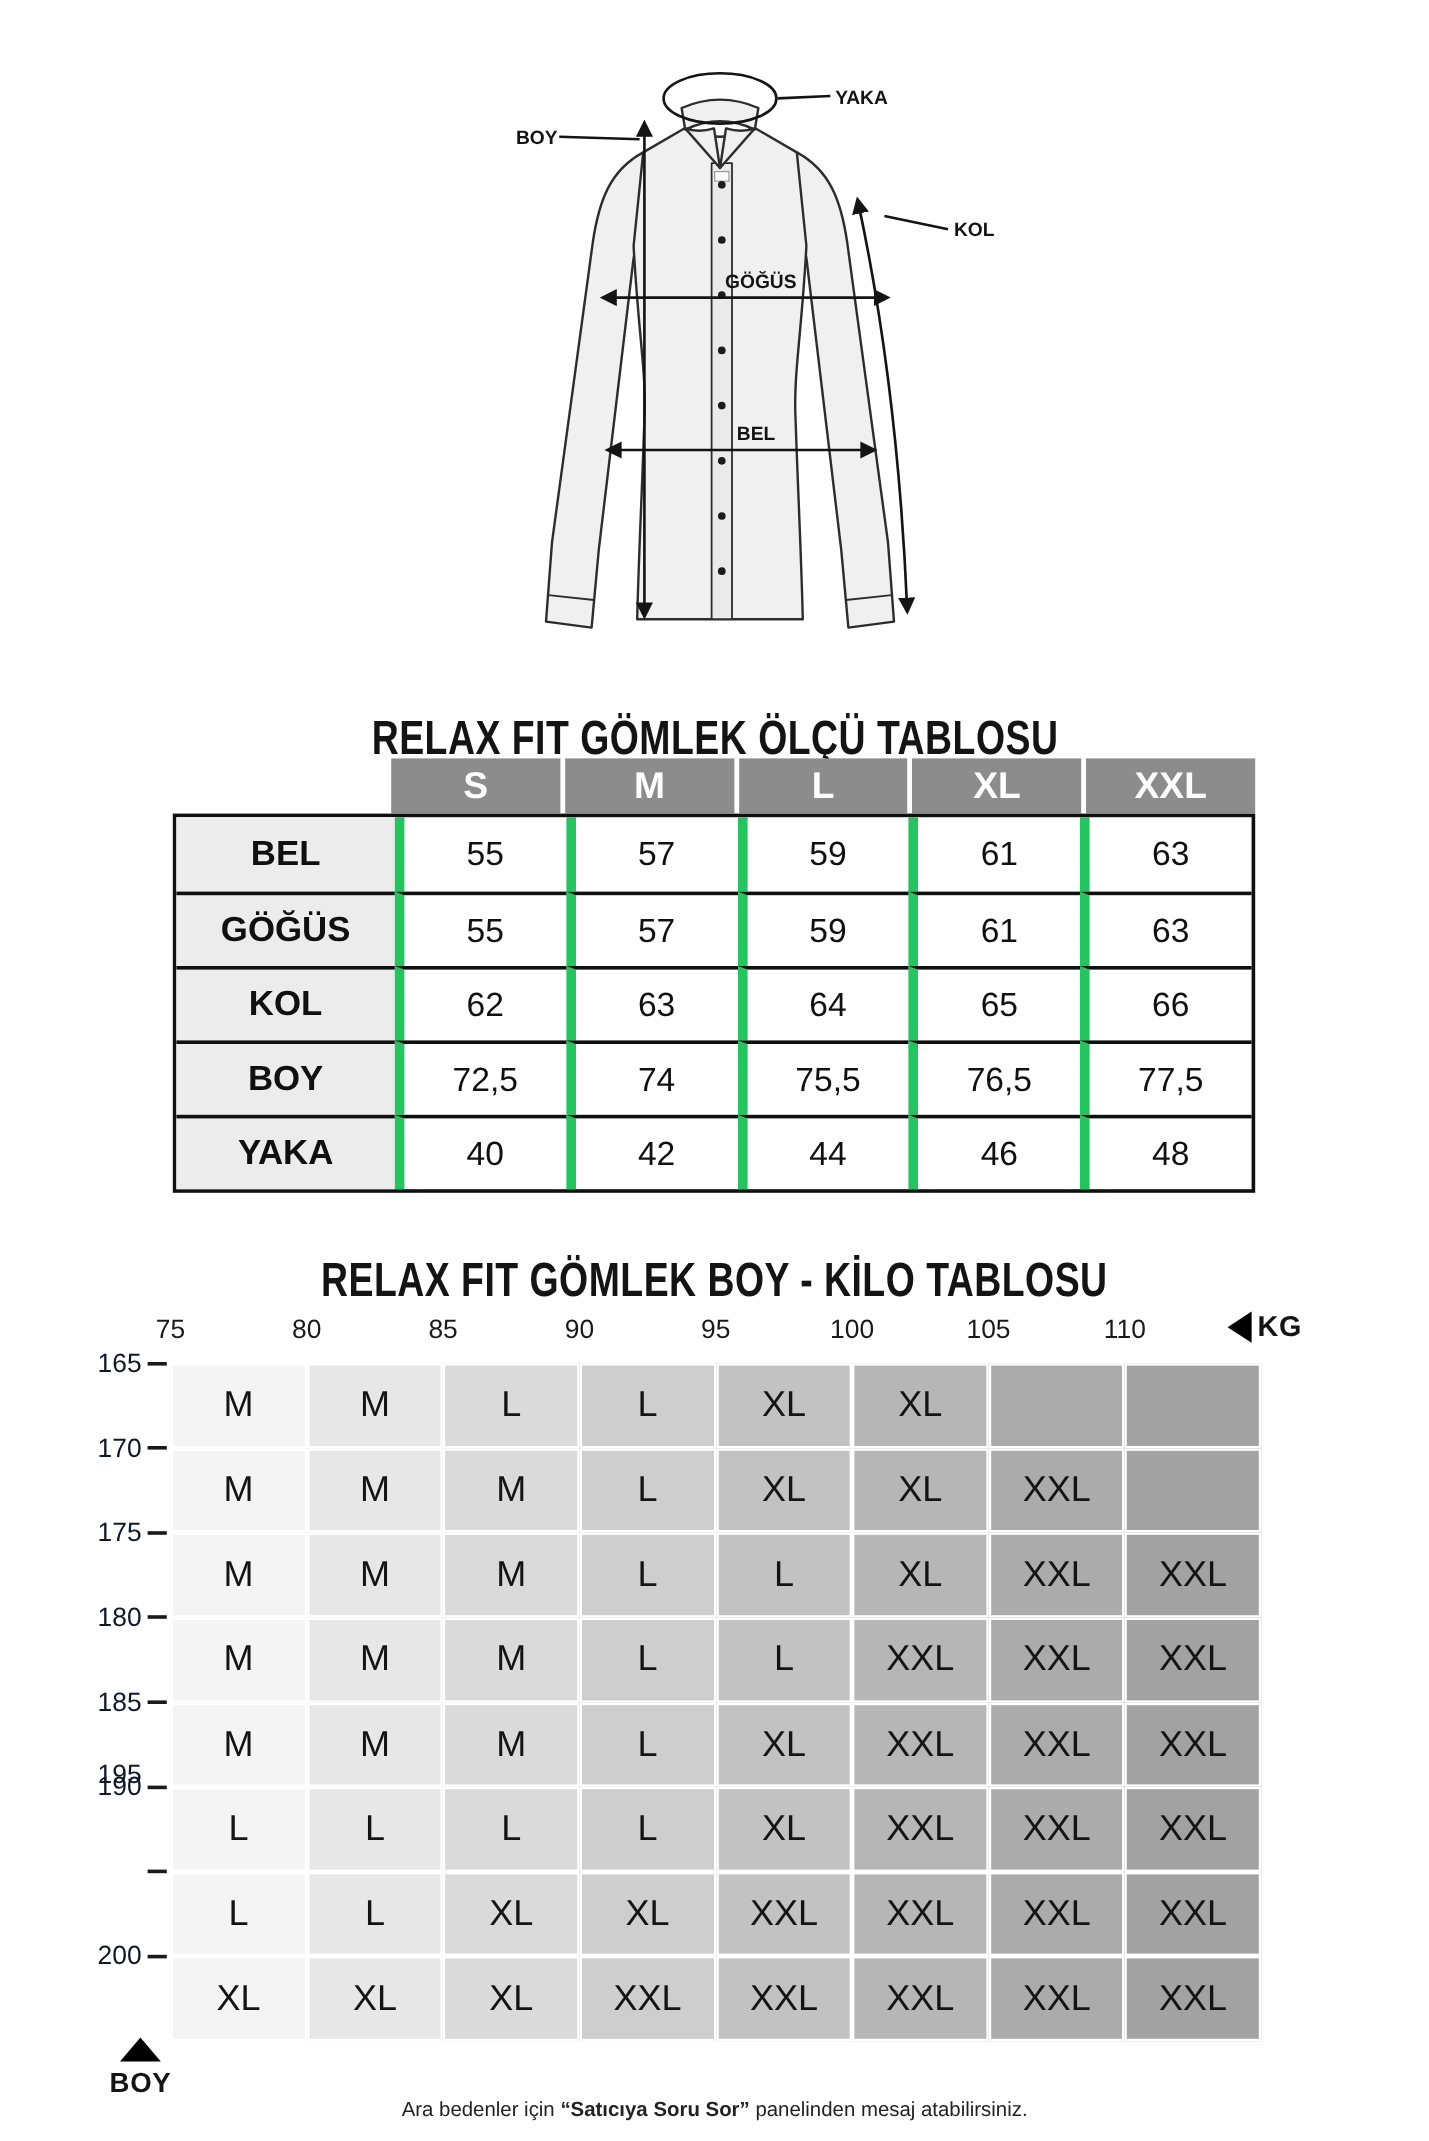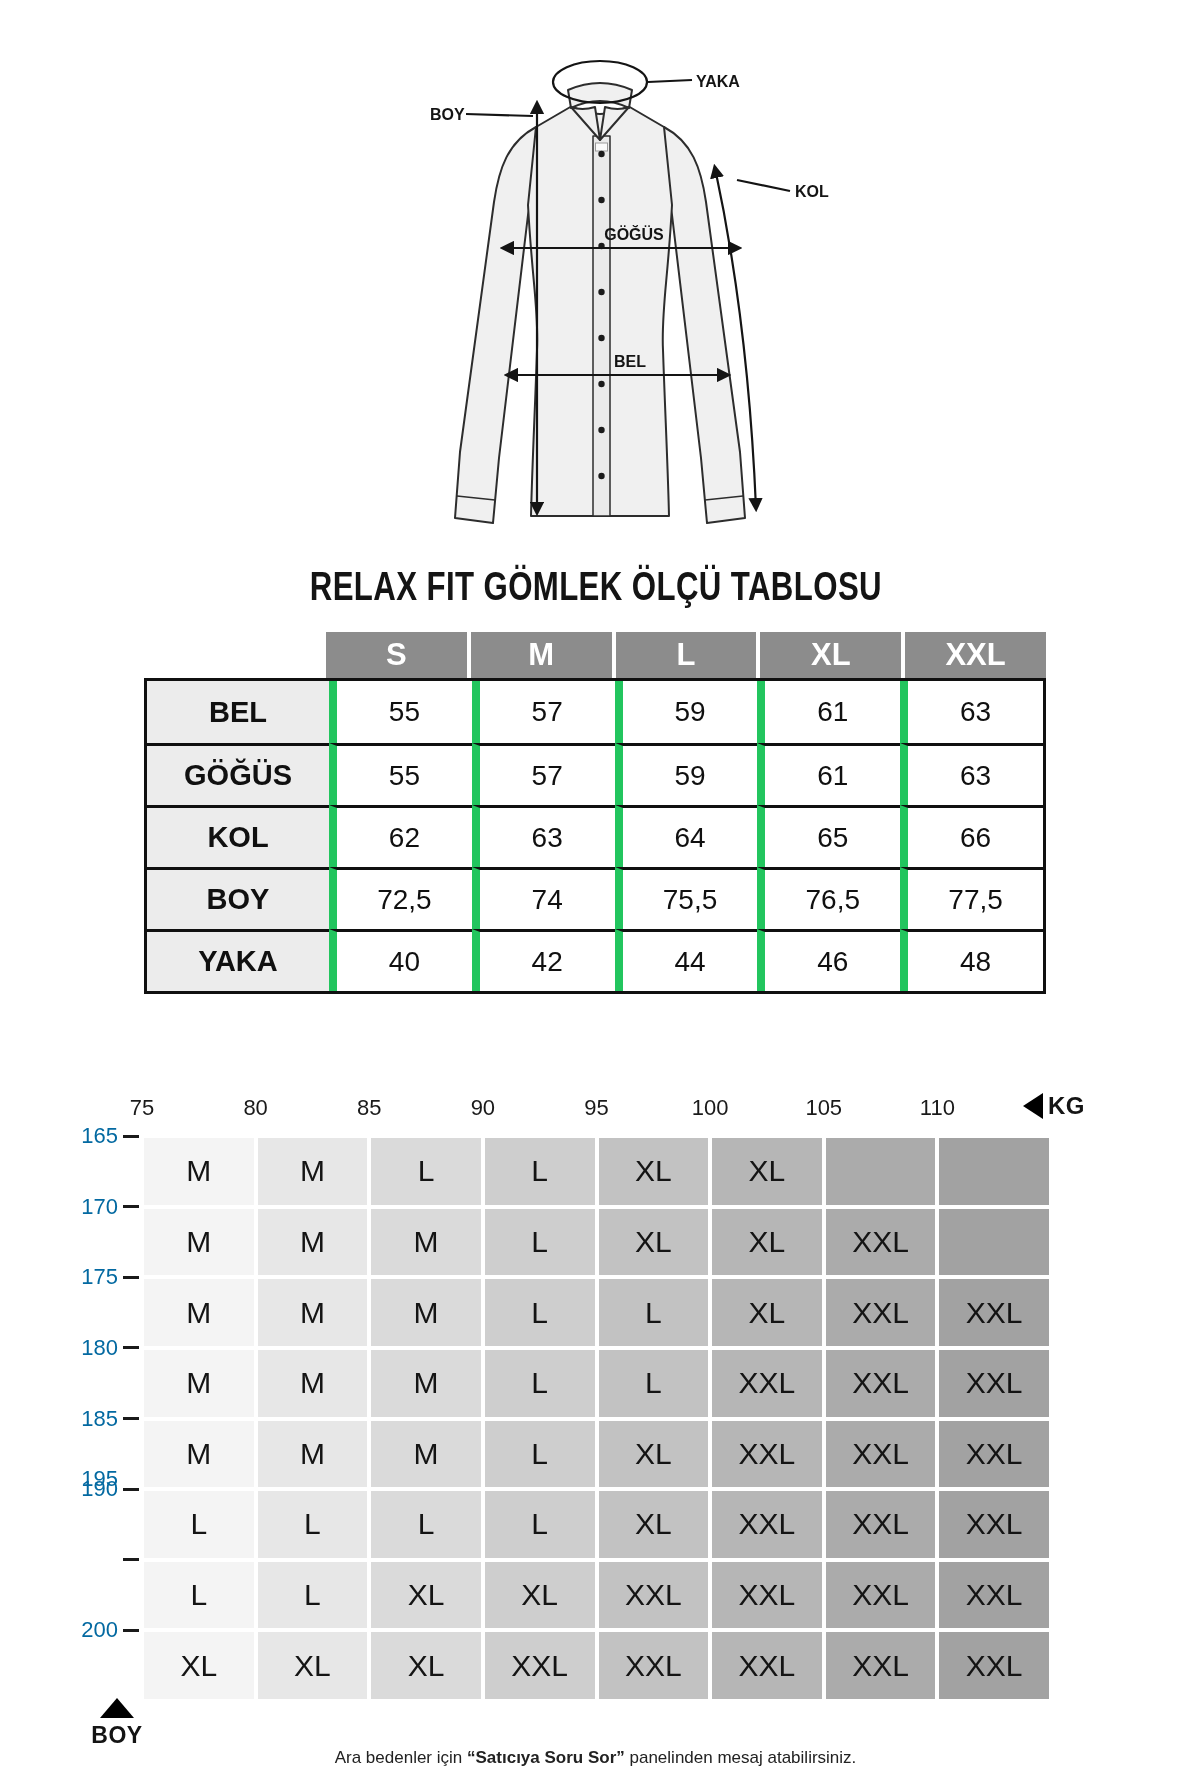--- a/index.html
+++ b/index.html
@@ -1,20 +1,20 @@
 <!DOCTYPE html>
 <html><head>
 <meta charset="utf-8">
 <style>
   html,body{margin:0;padding:0;background:#fff;}
   .page{position:relative;width:1191px;height:1784px;background:#ffffff;overflow:hidden;
         font-family:"Liberation Sans",sans-serif;color:#141414;}
 
   
-  .title{position:absolute;left:0;width:100%;text-align:center;font-weight:700;color:#141414;line-height:1;}
+  .title{position:absolute;left:0;width:100%;text-align:center;font-weight:700;color:#141414;line-height:1;margin-top:29px;}
   .title .t-inner{display:inline-block;transform:scaleX(0.78);transform-origin:center;
                   font-size:40px;letter-spacing:0.5px;white-space:nowrap;}
   #title-1{top:566px;}
   #title-2{top:1018px;}
 
   
   .st-header{position:absolute;left:326px;top:632px;width:720px;height:46px;display:flex;gap:4px;}
   .st-hcell{flex:1;background:#8c8c8c;color:#fff;font-weight:700;font-size:31px;
             display:flex;align-items:center;justify-content:center;}
   .st-body{position:absolute;left:144px;top:678px;width:902px;border:3px solid #101010;
@@ -25,21 +25,21 @@
   .st-row .st-cell:first-child{border-left:none;}
   .st-row:first-child .st-cell{border-top:none;}
   .st-label{background:#ececec;font-weight:700;font-size:29px;}
 
   
   .fit-grid{position:absolute;left:142px;top:1136px;width:909px;height:565px;
             display:grid;grid-template-columns:repeat(8,1fr);grid-template-rows:repeat(8,1fr);}
   .fit-cell{border:2.5px solid #ffffff;display:flex;align-items:center;justify-content:center;
             font-size:30px;color:#141414;box-sizing:border-box;}
   .w-tick{position:absolute;top:1095px;width:80px;text-align:center;font-size:22px;color:#1a1a1a;}
-  .h-tick{position:absolute;left:56px;width:62px;text-align:right;font-size:22px;color:#0369a1;line-height:26px;}
+  .h-tick{position:absolute;left:56px;width:62px;text-align:right;font-size:22px;color:#0f172a;line-height:26px;}
   .h-dash{position:absolute;left:123px;width:16px;height:3px;background:#1a1a1a;}
 
   
   .kg-indicator{position:absolute;left:1023px;top:1092px;display:flex;align-items:center;}
   .kg-triangle{width:0;height:0;border-top:13px solid transparent;border-bottom:13px solid transparent;
                border-right:20px solid #000;}
   .kg-text{font-weight:700;font-size:24px;margin-left:5px;letter-spacing:0.5px;}
   .boy-indicator{position:absolute;left:70px;top:1698px;width:94px;text-align:center;}
   .boy-triangle{width:0;height:0;border-left:17px solid transparent;border-right:17px solid transparent;
                 border-bottom:20px solid #000;margin:0 auto;}
@@ -115,20 +115,23 @@
       <div class="st-hcell" style="background: rgb(140, 140, 140);">XXL</div>
     </div>
   <div class="st-body">
       <div class="st-row"><div class="st-cell st-label" style="background: rgb(236, 236, 236);">BEL</div><div class="st-cell">55</div><div class="st-cell">57</div><div class="st-cell">59</div><div class="st-cell">61</div><div class="st-cell">63</div></div>
       <div class="st-row"><div class="st-cell st-label" style="background: rgb(236, 236, 236);">GÖĞÜS</div><div class="st-cell">55</div><div class="st-cell">57</div><div class="st-cell">59</div><div class="st-cell">61</div><div class="st-cell">63</div></div>
       <div class="st-row"><div class="st-cell st-label" style="background: rgb(236, 236, 236);">KOL</div><div class="st-cell">62</div><div class="st-cell">63</div><div class="st-cell">64</div><div class="st-cell">65</div><div class="st-cell">66</div></div>
       <div class="st-row"><div class="st-cell st-label" style="background: rgb(236, 236, 236);">BOY</div><div class="st-cell">72,5</div><div class="st-cell">74</div><div class="st-cell">75,5</div><div class="st-cell">76,5</div><div class="st-cell">77,5</div></div>
       <div class="st-row"><div class="st-cell st-label" style="background: rgb(236, 236, 236);">YAKA</div><div class="st-cell">40</div><div class="st-cell">42</div><div class="st-cell">44</div><div class="st-cell">46</div><div class="st-cell">48</div></div>
     </div>
 
+  <div class="title" id="title-2">
+    <span class="t-inner">RELAX FIT GÖMLEK BOY - KİLO TABLOSU</span>
+  </div>
 
   <div>
       <div class="w-tick" style="left: 102px;">75</div>
       <div class="w-tick" style="left: 215.625px;">80</div>
       <div class="w-tick" style="left: 329.25px;">85</div>
       <div class="w-tick" style="left: 442.875px;">90</div>
       <div class="w-tick" style="left: 556.5px;">95</div>
       <div class="w-tick" style="left: 670.125px;">100</div>
       <div class="w-tick" style="left: 783.75px;">105</div>
       <div class="w-tick" style="left: 897.375px;">110</div>

